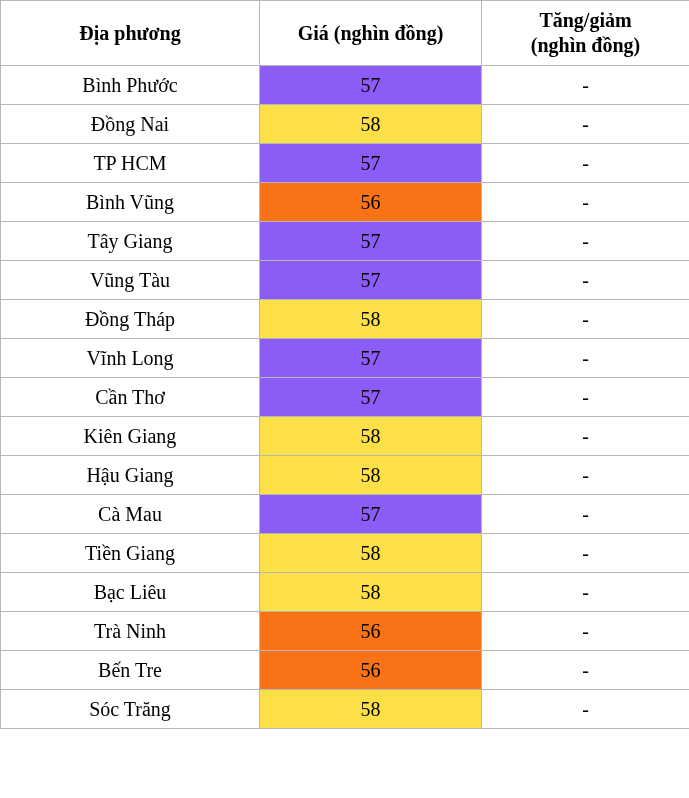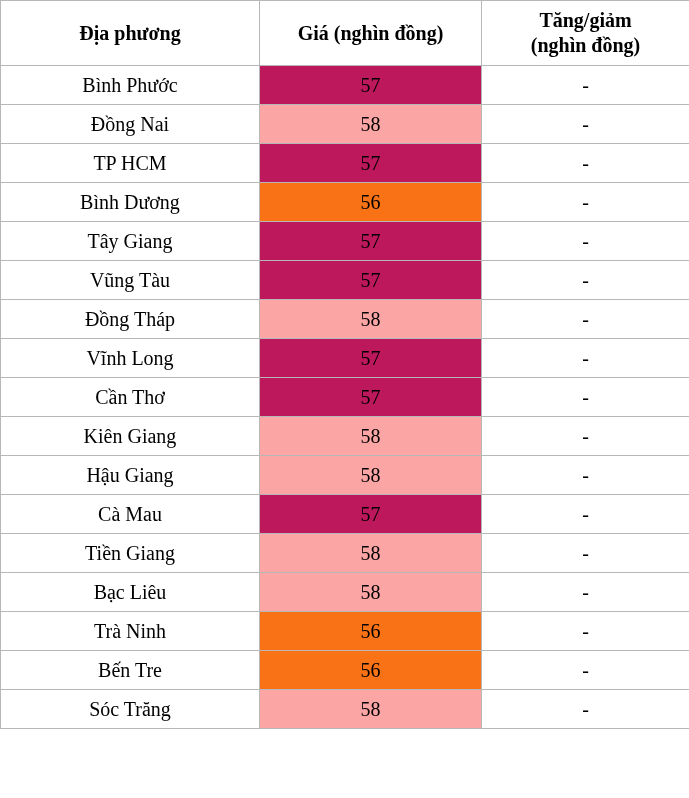--- a/index.html
+++ b/index.html
@@ -42,22 +42,22 @@
 
   .cell-locality {
     font-size: 20px;
   }
   .cell-price {
     font-size: 20px;
   }
   .cell-change {
     font-size: 19px;
   }
-  .price-yellow { background: #be185d; }
-  .price-green  { background: #fca5a5; }
+  .price-yellow { background: #8b5cf6; }
+  .price-green  { background: #fde047; }
   .price-red    { background: #f97316; }
   .header-line { display: block; }
 </style>
 </head>
 <body>
 
 <table class="price-table">
   <colgroup>
     <col class="c-locality">
     <col class="c-price">
@@ -87,21 +87,21 @@
         <td class="cell-locality">Đồng Nai</td>
         <td class="cell-price price-green">58</td>
         <td class="cell-change">-</td>
       </tr>
       <tr>
         <td class="cell-locality">TP HCM</td>
         <td class="cell-price price-yellow">57</td>
         <td class="cell-change">-</td>
       </tr>
       <tr>
-        <td class="cell-locality">Bình Dương</td>
+        <td class="cell-locality">Bình Vũng</td>
         <td class="cell-price price-red">56</td>
         <td class="cell-change">-</td>
       </tr>
       <tr>
         <td class="cell-locality">Tây Giang</td>
         <td class="cell-price price-yellow">57</td>
         <td class="cell-change">-</td>
       </tr>
       <tr>
         <td class="cell-locality">Vũng Tàu</td>

